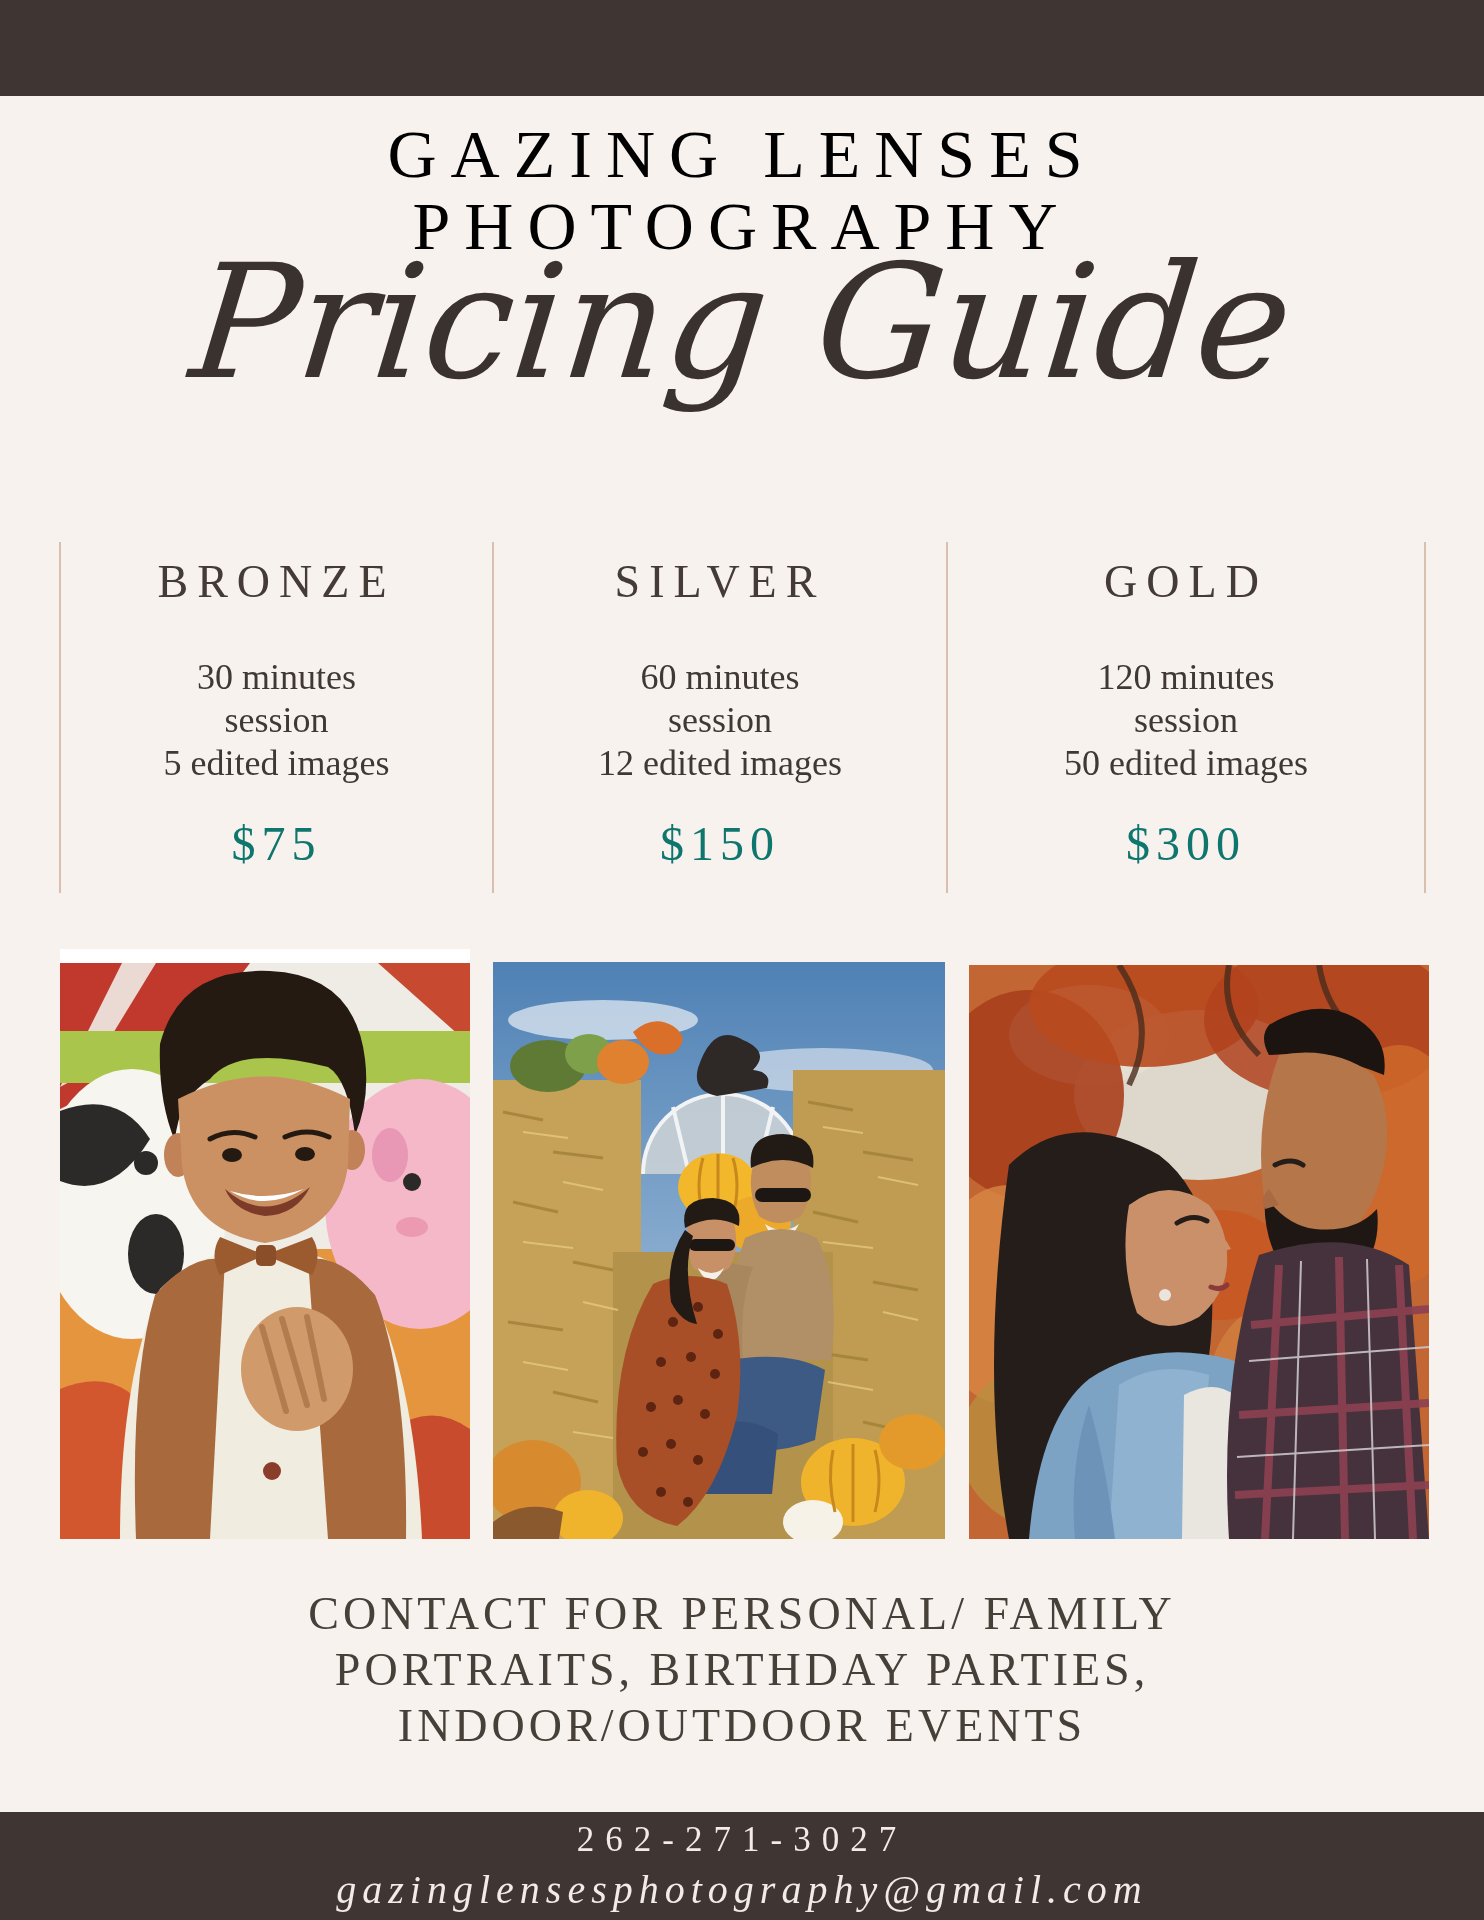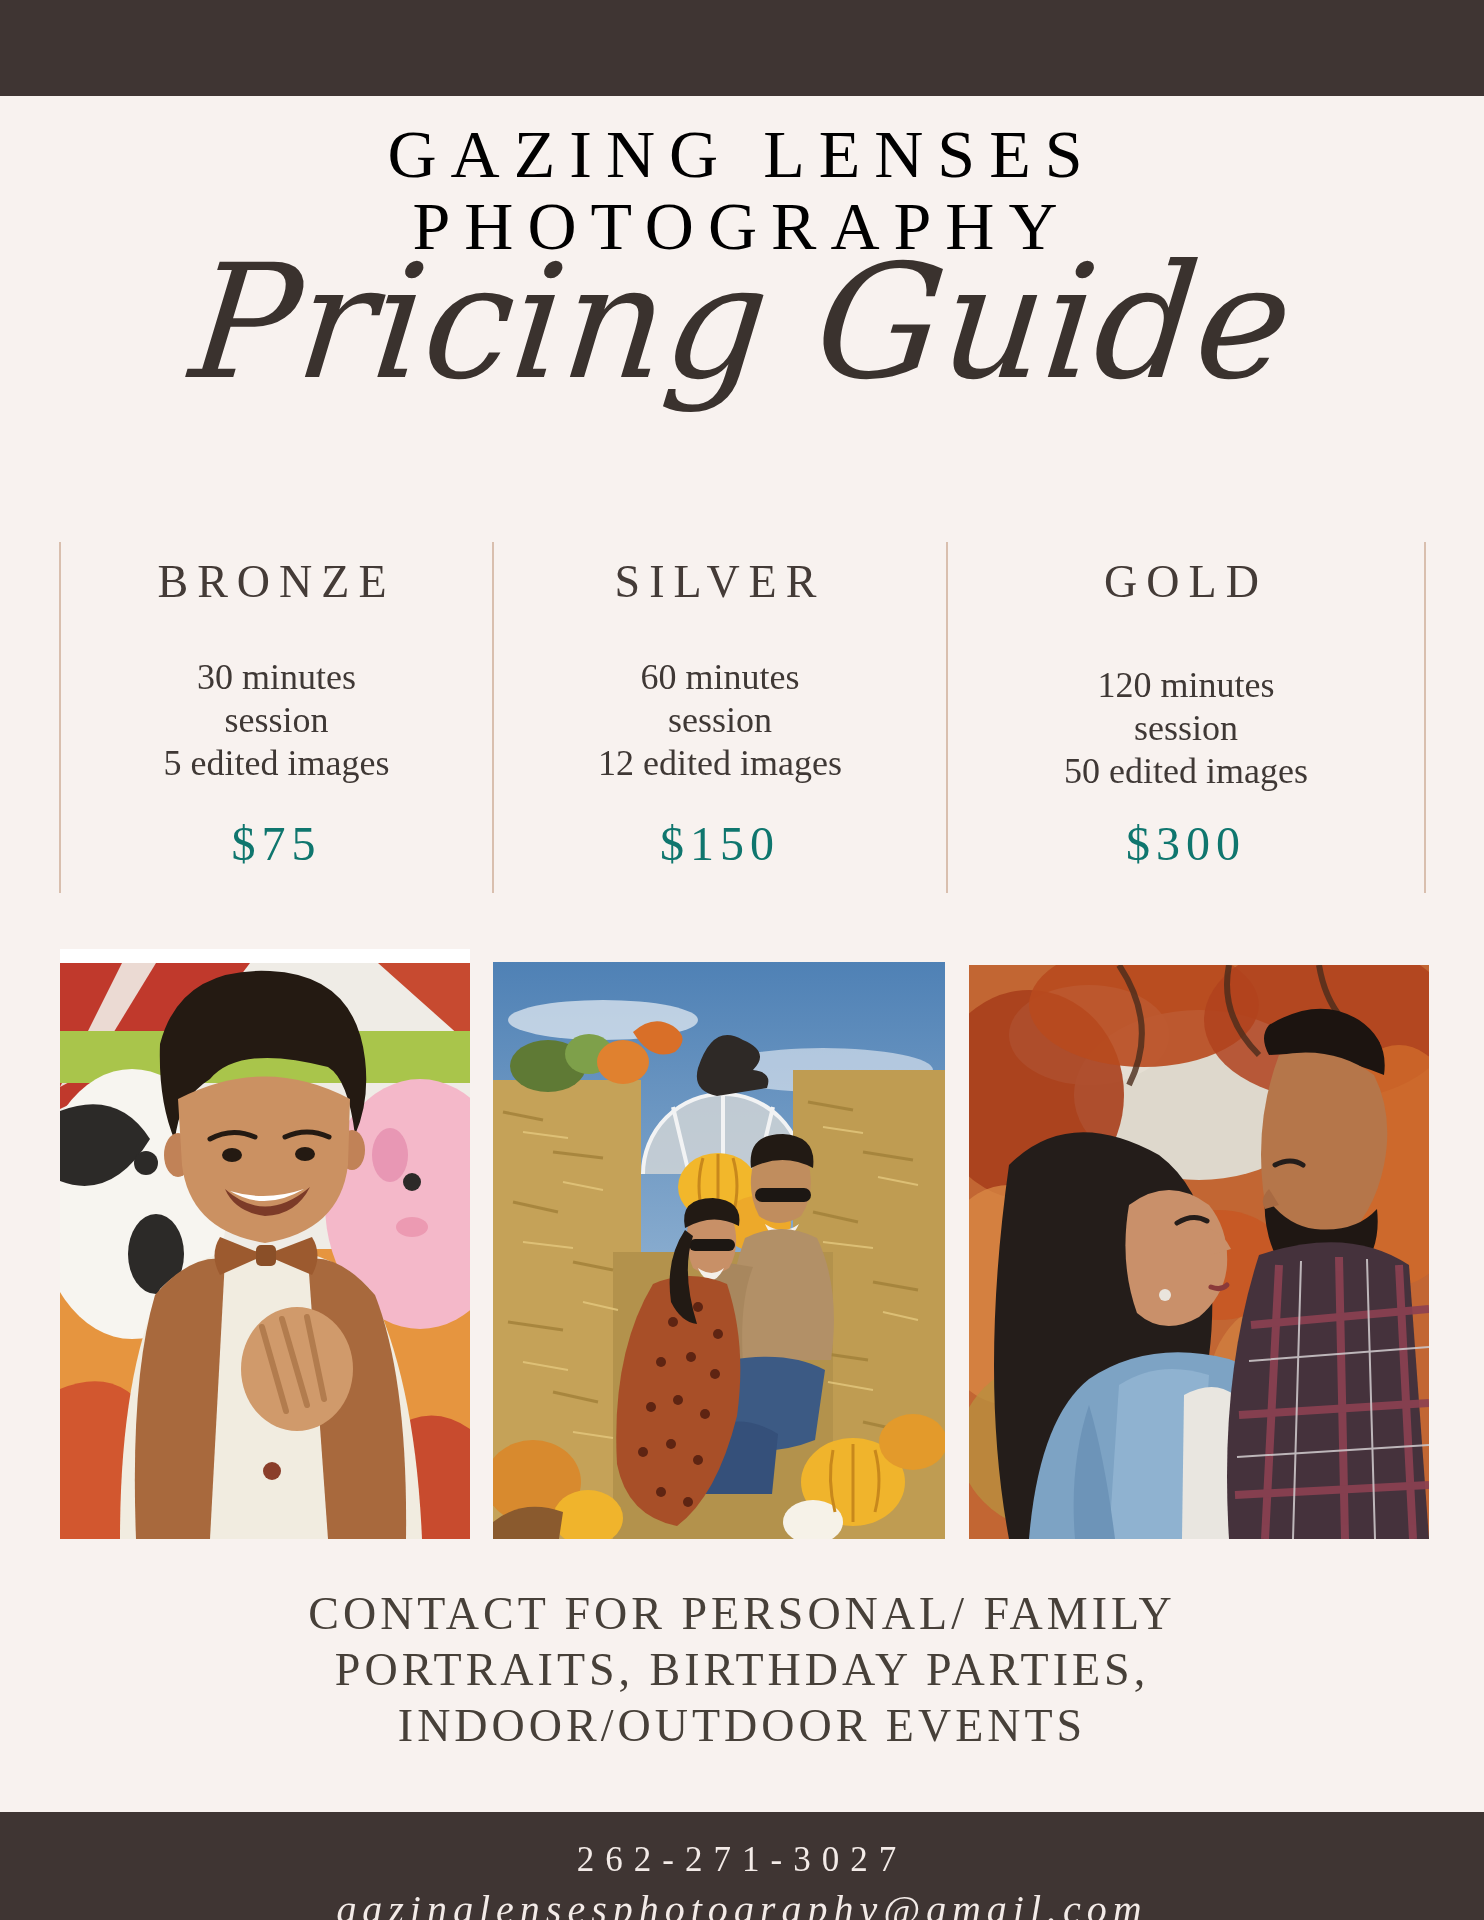--- a/index.html
+++ b/index.html
@@ -40,21 +40,21 @@
     box-sizing: border-box;
   }
   .tier {
     box-sizing: border-box;
     border-left: 2px solid #d9bfae;
     display: flex; flex-direction: column; align-items: center;
     padding-bottom: 24px;
   }
   .tier-bronze { width: 433px; }
   .tier-silver { width: 454px; }
-  .tier-gold   { width: 478px; gap: 8px; }
+  .tier-gold   { width: 478px; }
   .tier-name {
     margin-top: 14px;
     font-size: 46px; line-height: 52px;
     letter-spacing: 9px;
     color: #443b37;
   }
   .tier-details {
     margin-top: 48px;
     text-align: center;
     font-size: 36px; line-height: 43px;
@@ -81,21 +81,21 @@
     letter-spacing: 4px;
     color: #474039;
   }
   .footer-bar {
     position: absolute; left: 0; top: 1812px;
     width: 1484px; height: 108px;
     background: #3f3533;
     text-align: center;
   }
   .footer-phone {
-    margin-top: 28px;
+    margin-top: 8px;
     font-size: 35px; line-height: 40px;
     letter-spacing: 11px;
     color: #f3ebe8;
   }
   .footer-email {
     margin-top: 8px;
     font-size: 40px; line-height: 44px;
     letter-spacing: 6px;
     color: #f3ebe8;
     font-style: italic;

